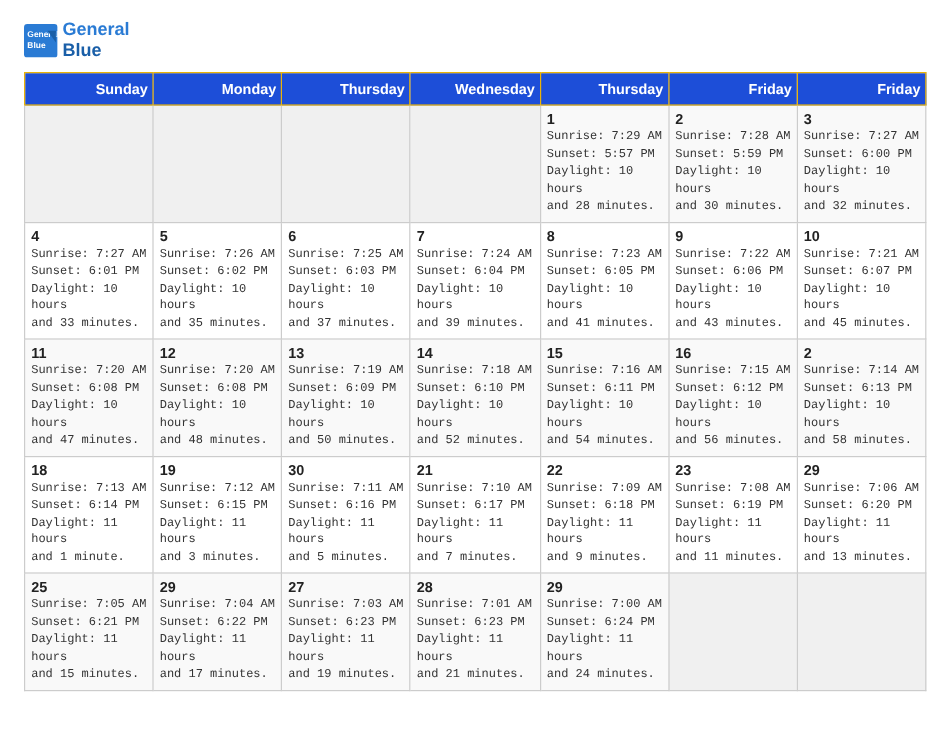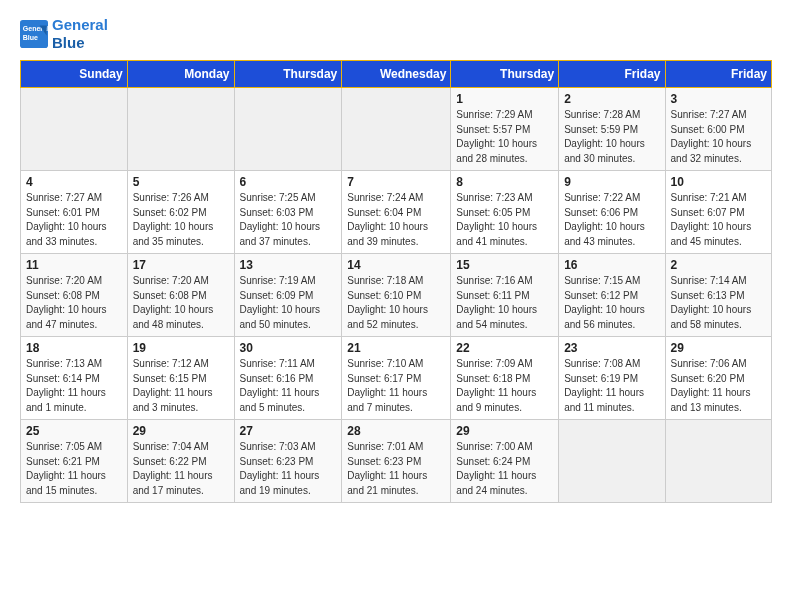--- a/index.html
+++ b/index.html
@@ -80,20 +80,21 @@
       font-weight: bold;
       font-size: 12px;
       color: #222;
       display: block;
       margin-bottom: 2px;
     }
     .day-info {
       color: #333;
       font-size: 10px;
       line-height: 1.45;
+      font-family: Liberation Mono, monospace;
     }
     .empty-cell {
       background: #f0f0f0 !important;
     }
   </style>
 </head>
 <body>
 
 <div class="header-area">
   <div class="logo">
@@ -175,21 +176,21 @@
           <span class="day-number">10</span>
           <div class="day-info">Sunrise: 7:21 AM<br>Sunset: 6:07 PM<br>Daylight: 10 hours<br>and 45 minutes.</div>
         </td>
       </tr>
       <tr>
         <td>
           <span class="day-number">11</span>
           <div class="day-info">Sunrise: 7:20 AM<br>Sunset: 6:08 PM<br>Daylight: 10 hours<br>and 47 minutes.</div>
         </td>
         <td>
-          <span class="day-number">17</span>
+          <span class="day-number">12</span>
           <div class="day-info">Sunrise: 7:20 AM<br>Sunset: 6:08 PM<br>Daylight: 10 hours<br>and 48 minutes.</div>
         </td>
         <td>
           <span class="day-number">13</span>
           <div class="day-info">Sunrise: 7:19 AM<br>Sunset: 6:09 PM<br>Daylight: 10 hours<br>and 50 minutes.</div>
         </td>
         <td>
           <span class="day-number">14</span>
           <div class="day-info">Sunrise: 7:18 AM<br>Sunset: 6:10 PM<br>Daylight: 10 hours<br>and 52 minutes.</div>
         </td>

